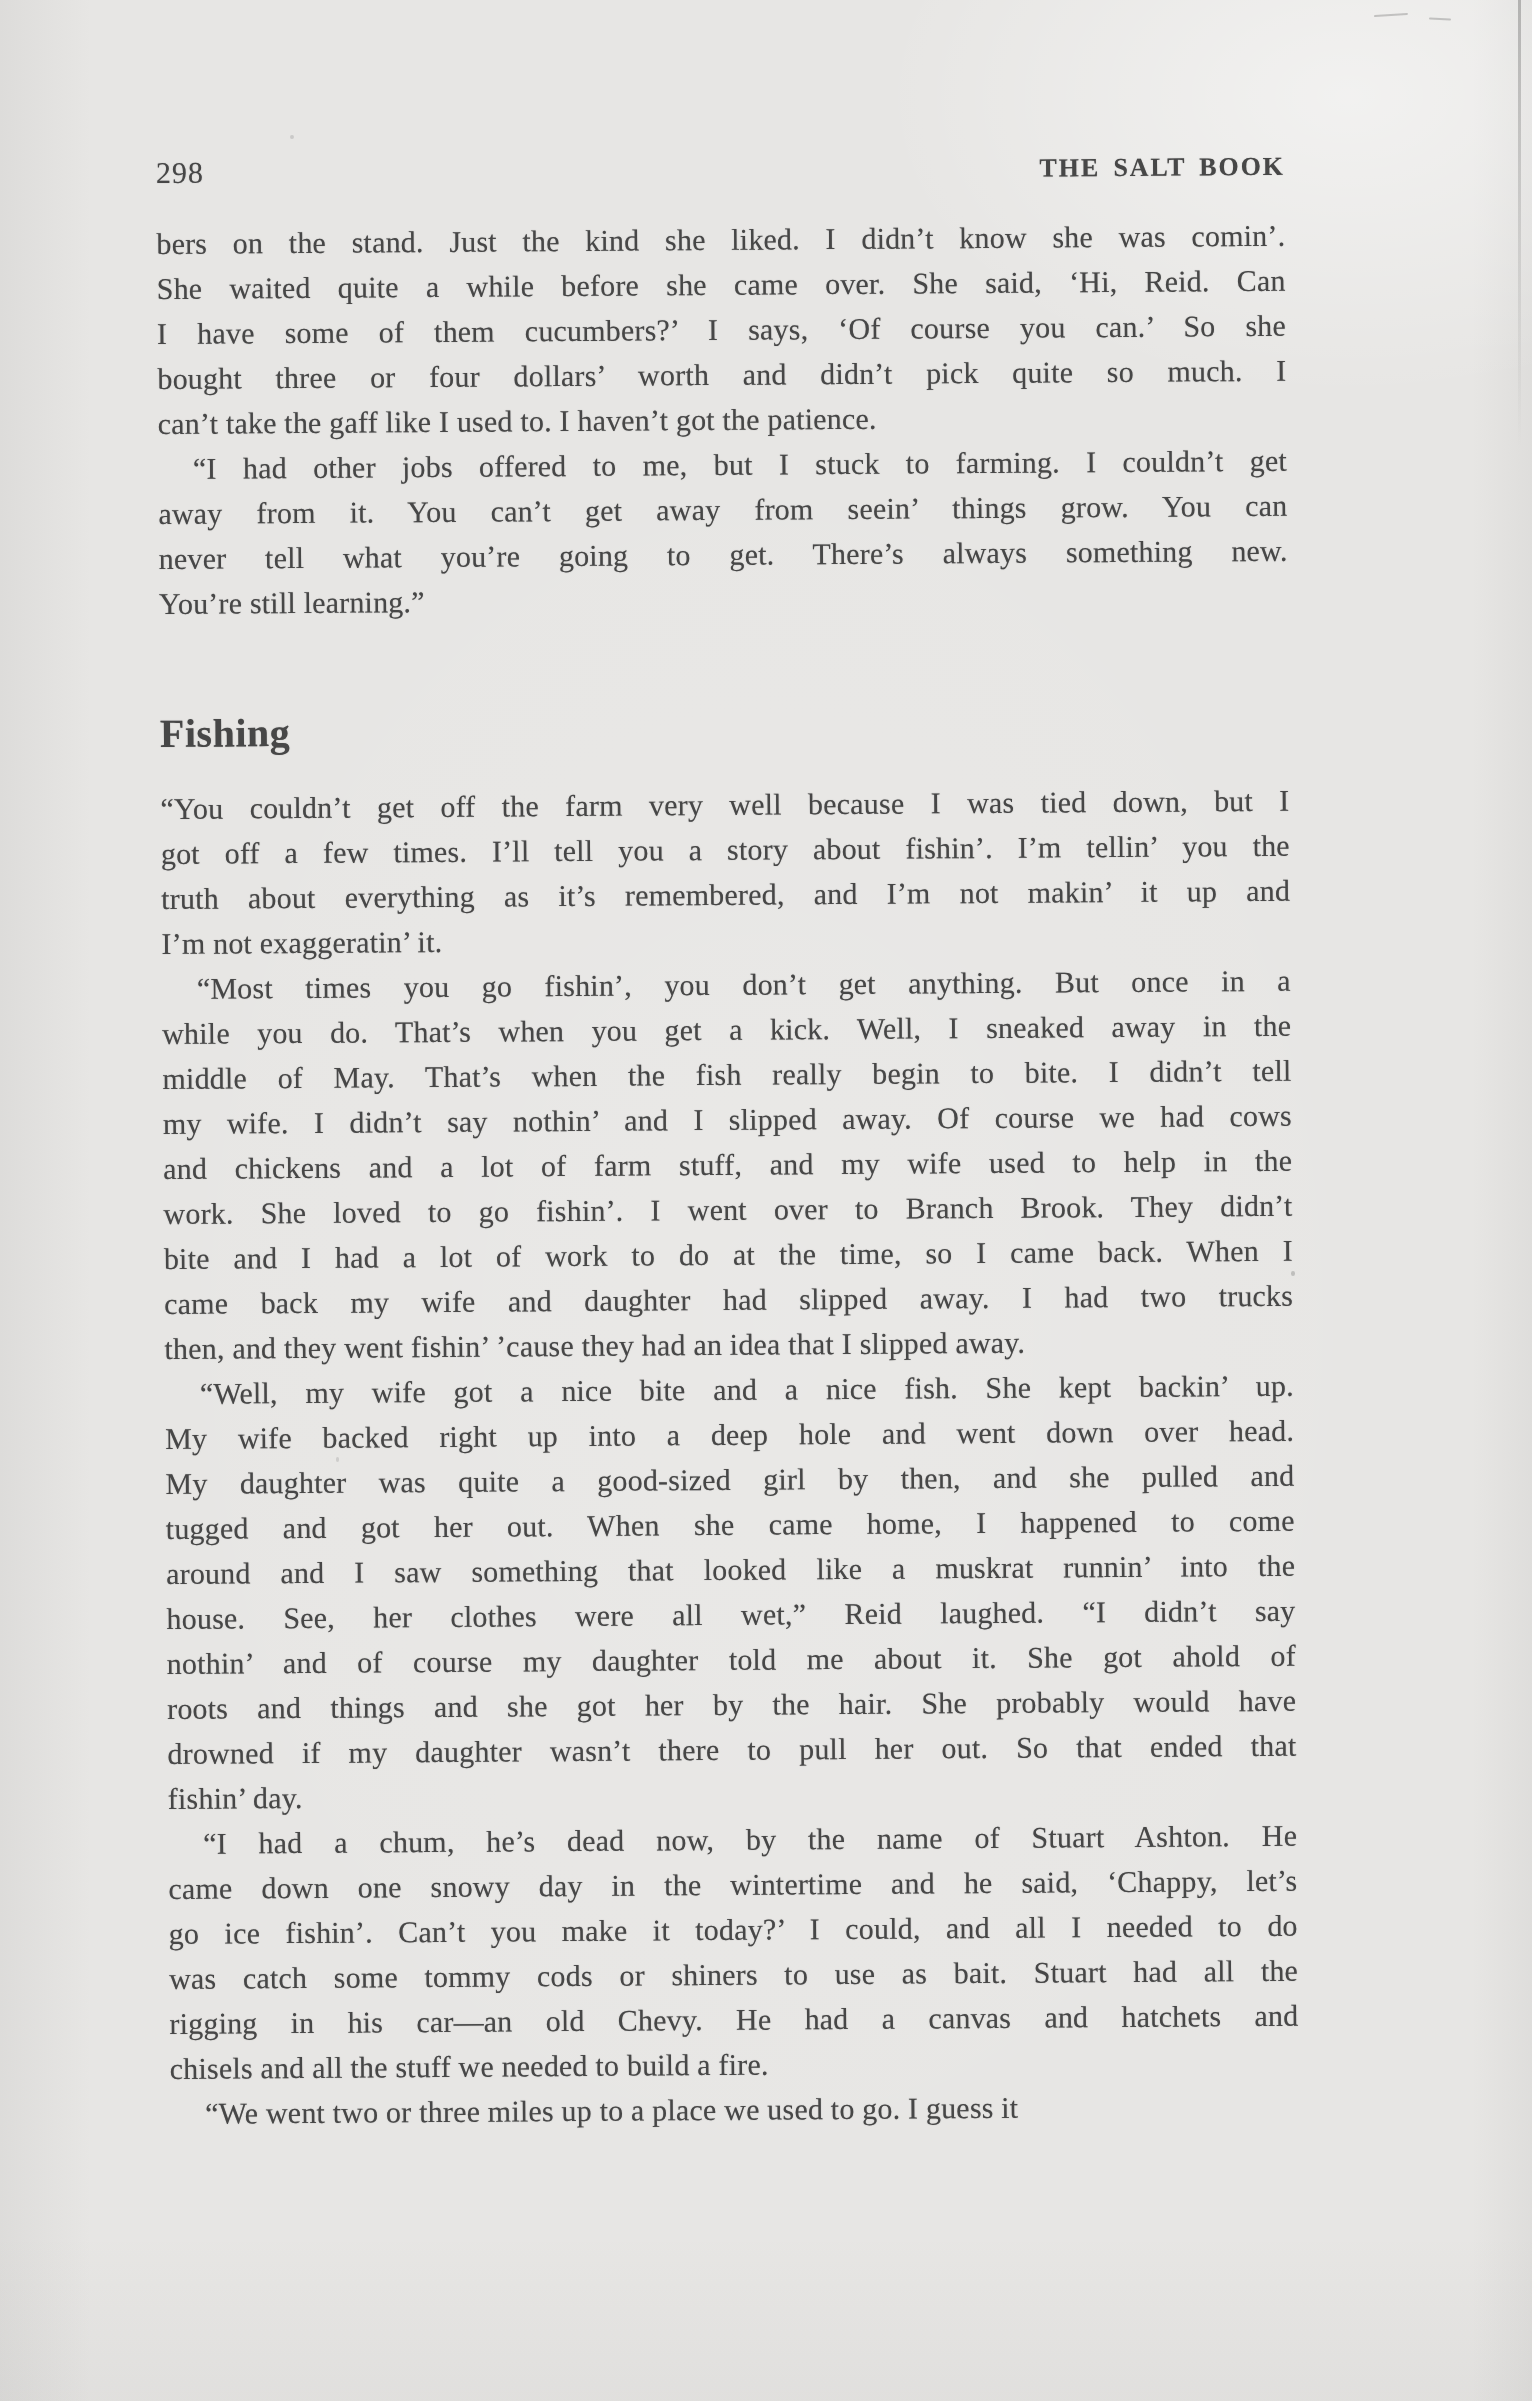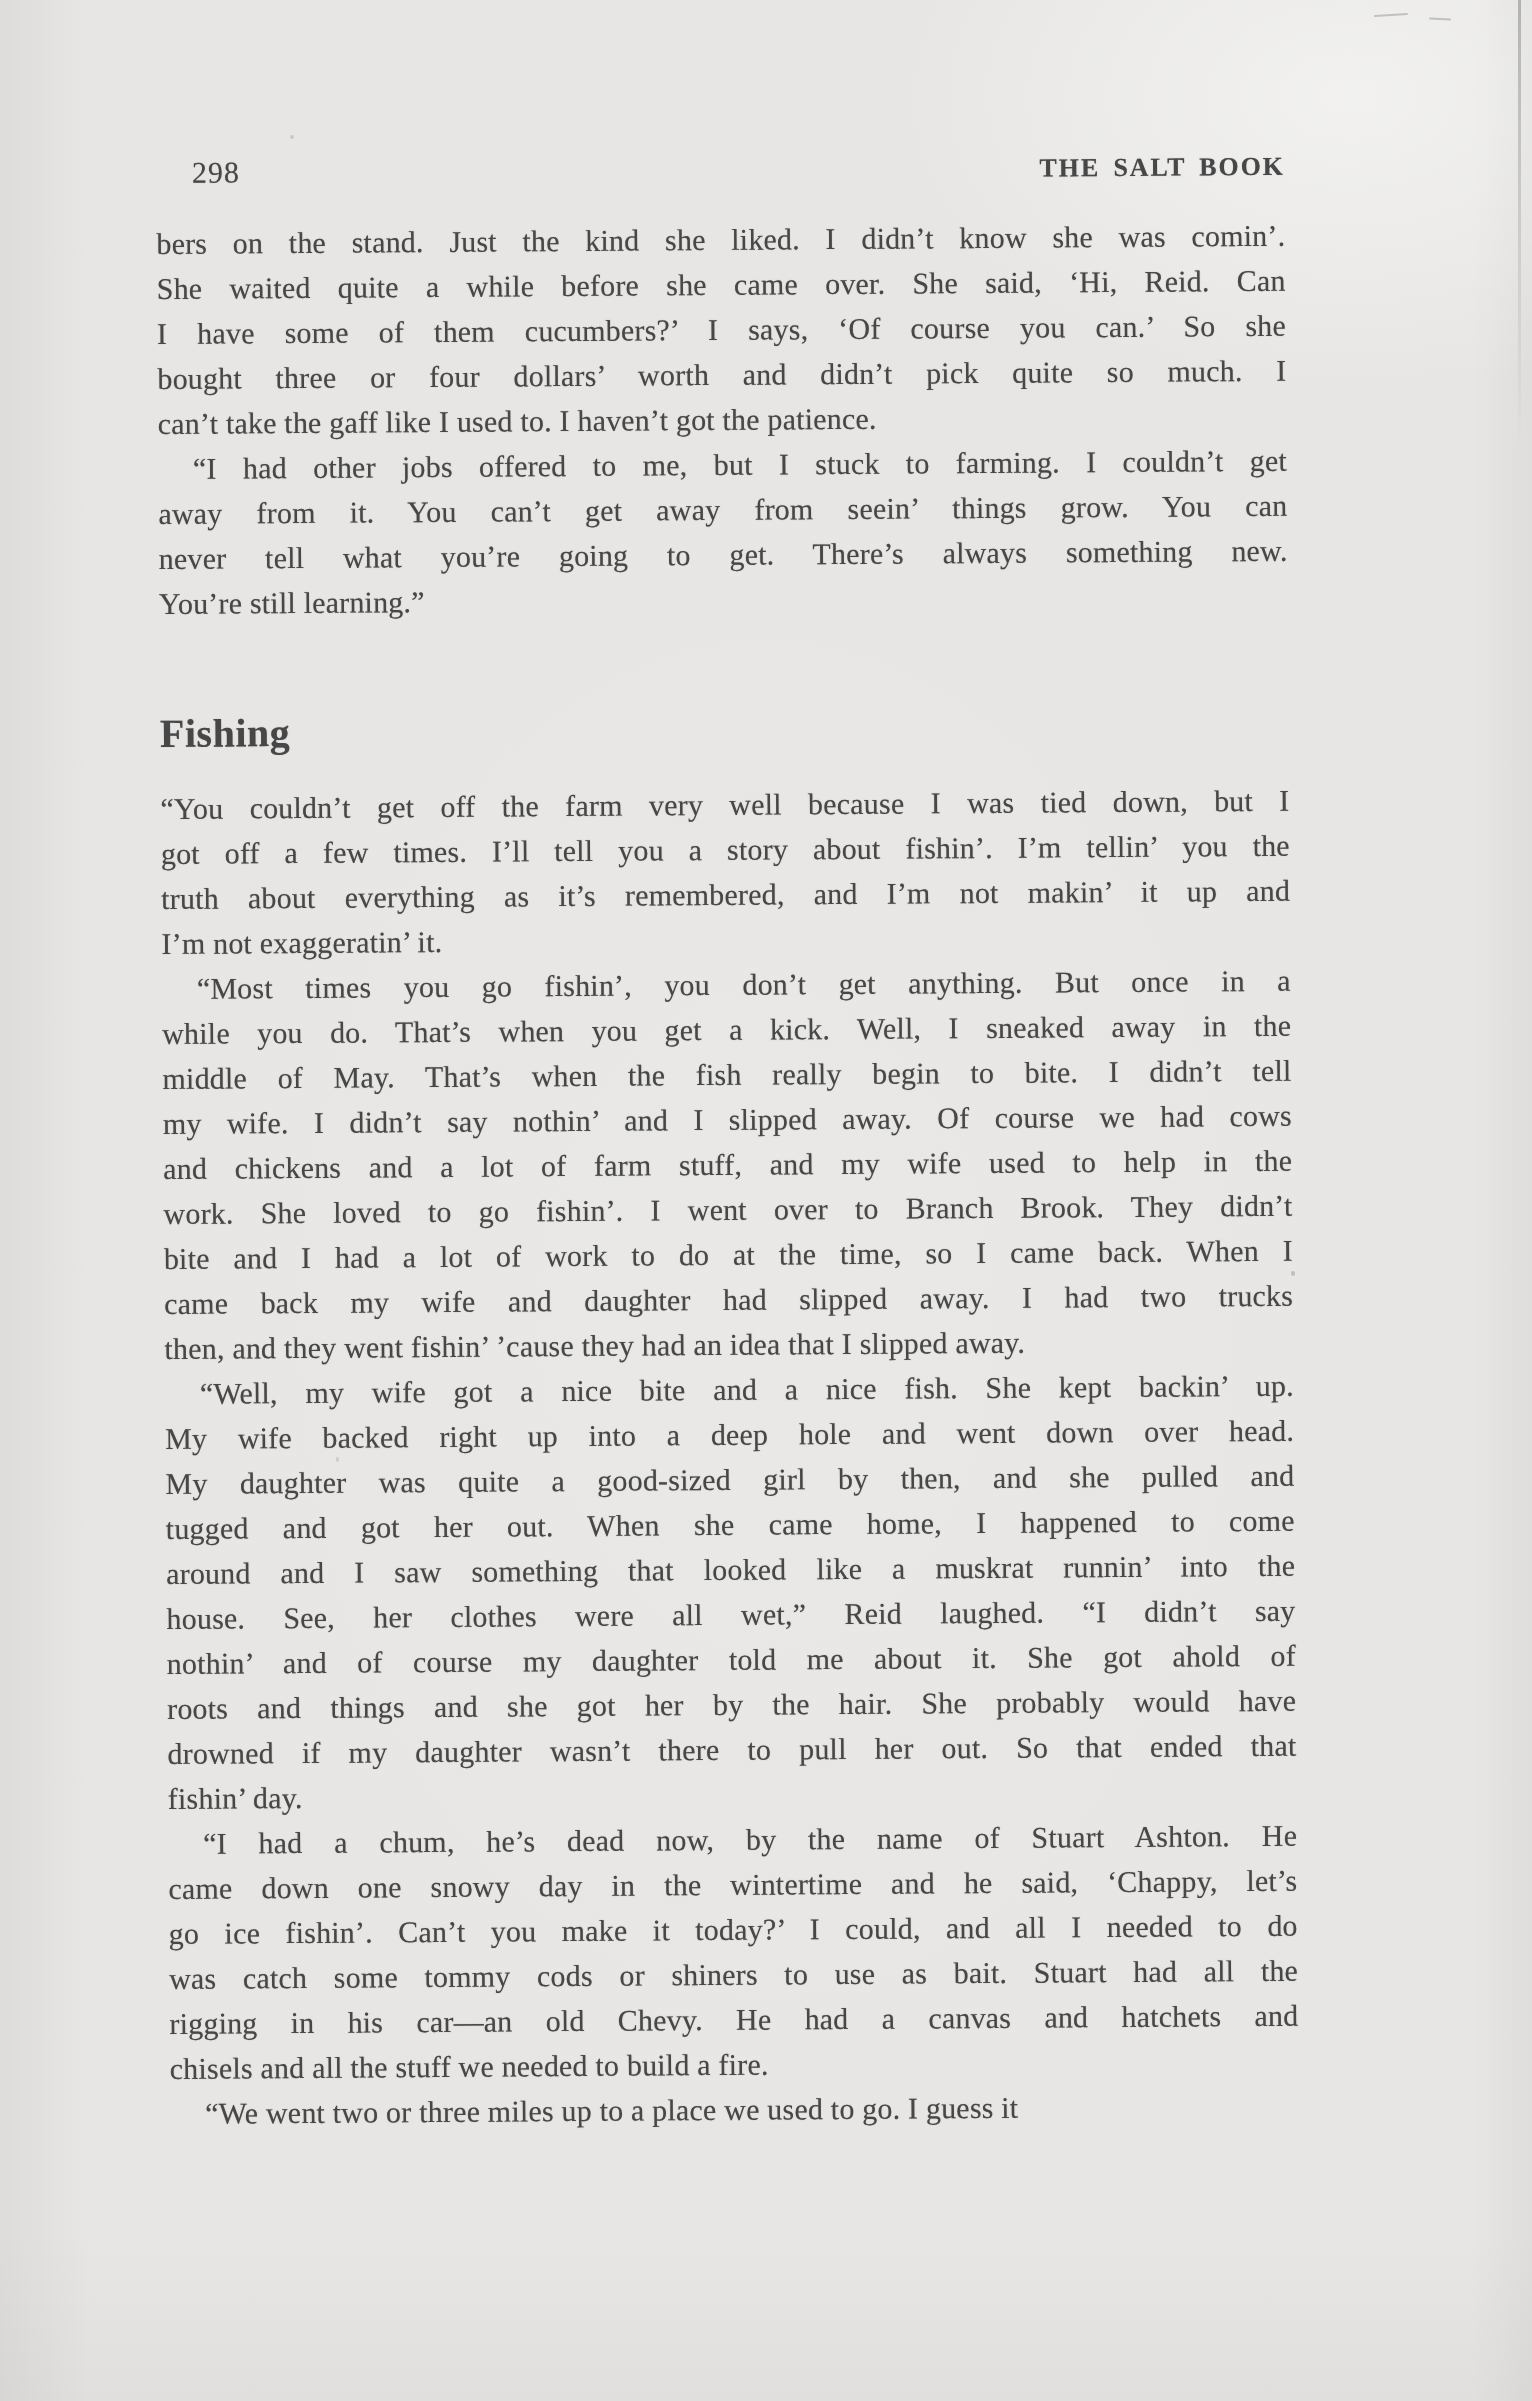--- a/index.html
+++ b/index.html
@@ -34,21 +34,20 @@
     display: flex;
     justify-content: space-between;
     align-items: baseline;
     height: 30px;
     line-height: 30px;
     text-shadow: 0 0 1px rgba(90,90,90,0.5);
   }
   .page-number {
     font-size: 30px;
     letter-spacing: 1px;
-    margin-left: 36px;
   }
   .running-title {
     font-size: 26px;
     font-weight: 700;
     letter-spacing: 1.9px;
     word-spacing: 4.8px;
   }
 
   .text-block {
     margin-top: 33px;

